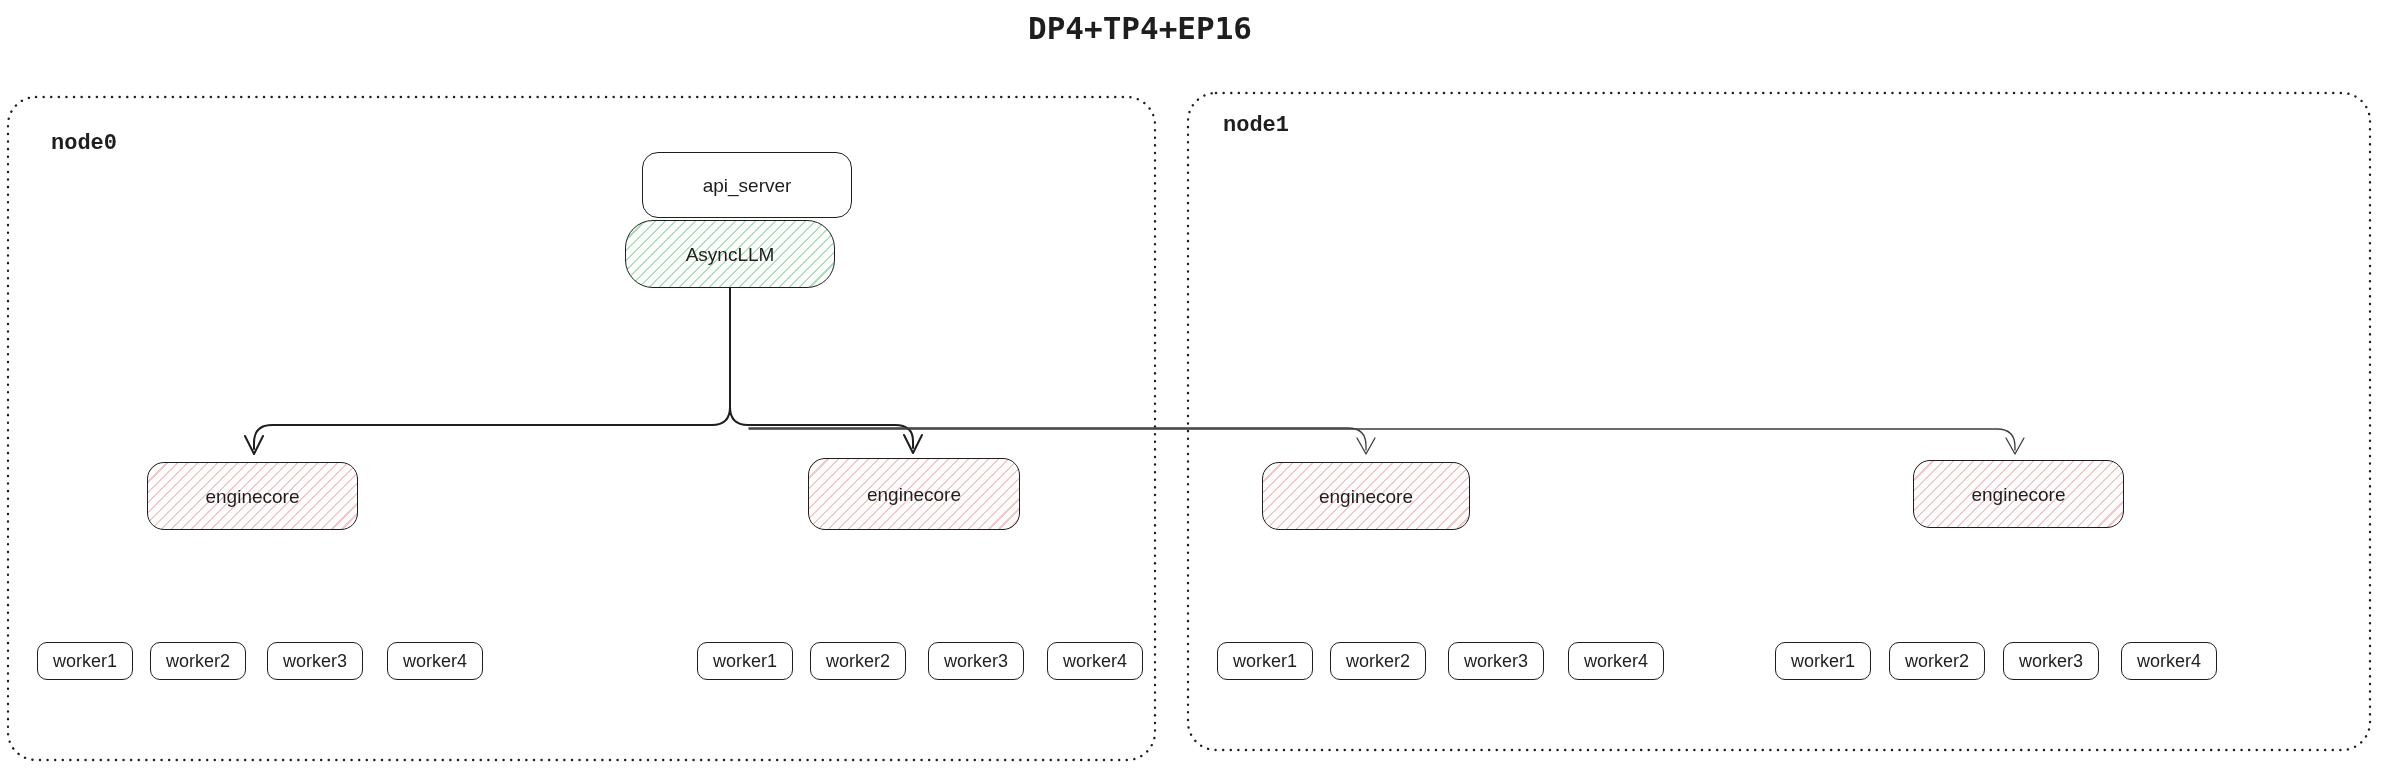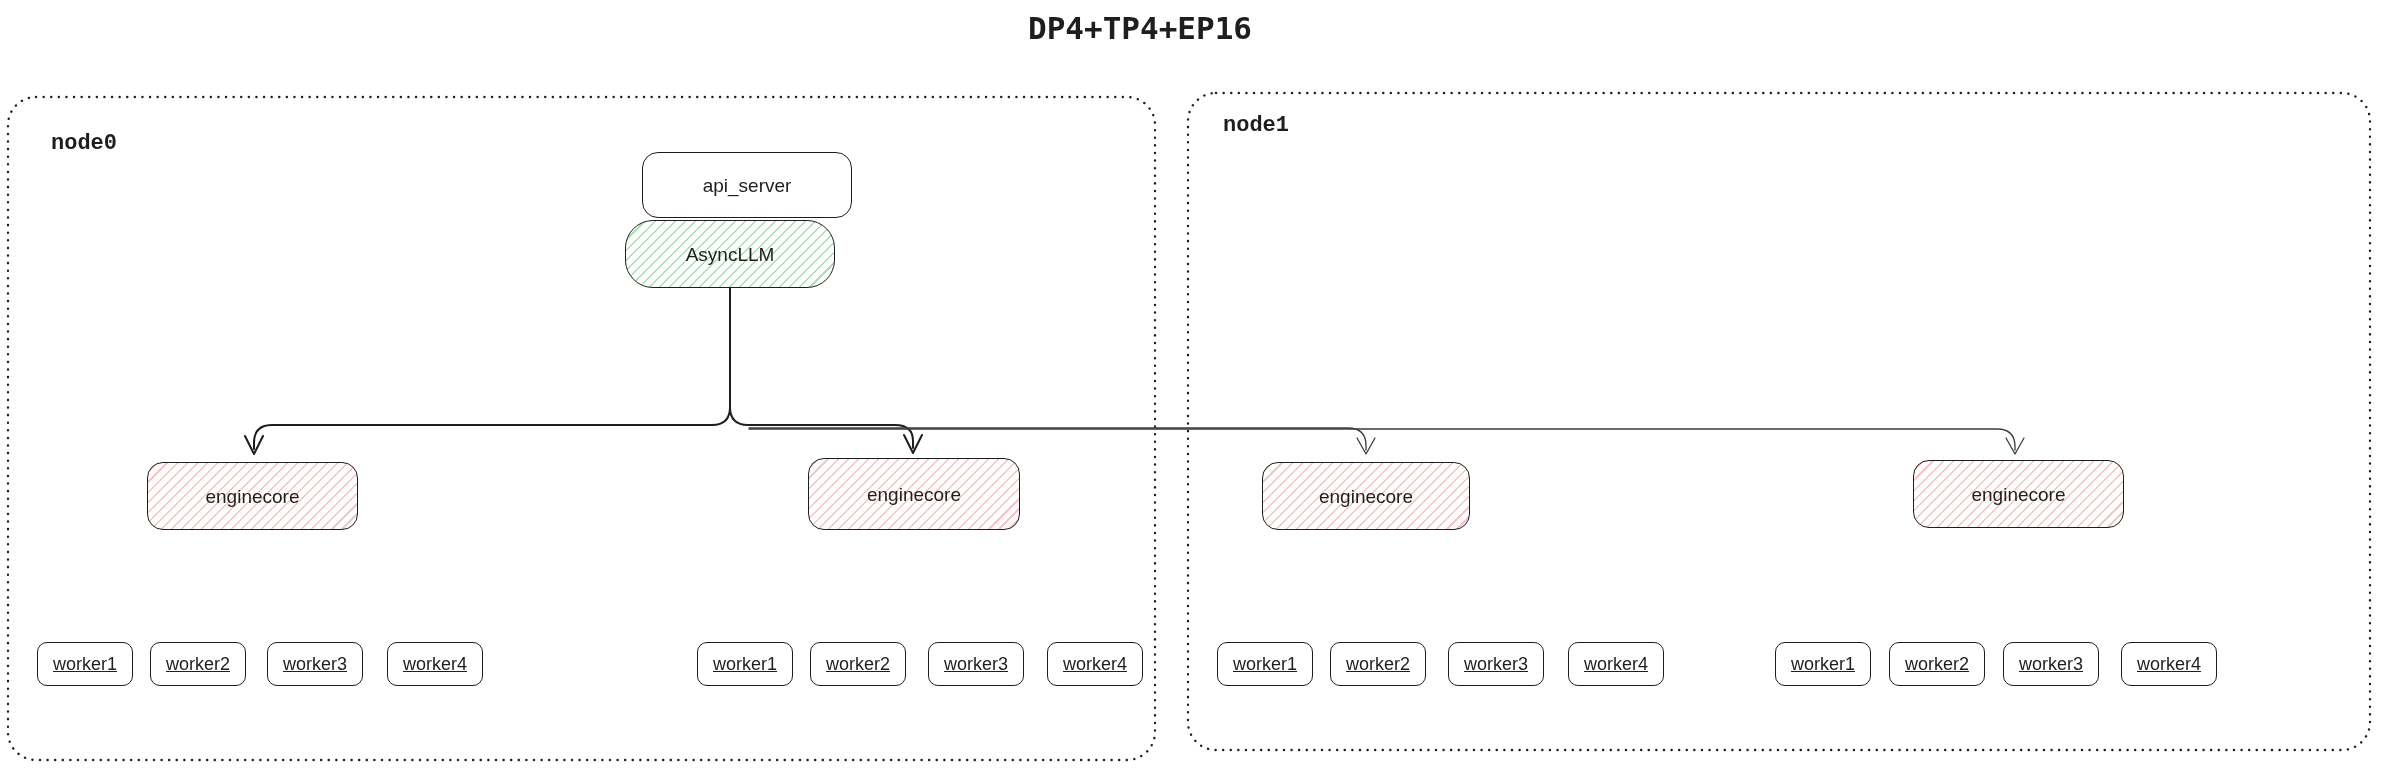--- a/index.html
+++ b/index.html
@@ -28,26 +28,27 @@
     background-image:repeating-linear-gradient(135deg,
       transparent 0px, transparent 5.6px,
       rgba(64,192,87,0.45) 5.6px, rgba(64,192,87,0.45) 7.1px);
     border-radius:28px;
   }
   .hatch-red{
     background-color:#ffffff;
     background-image:repeating-linear-gradient(135deg,
       transparent 0px, transparent 5.6px,
       rgba(224,49,49,0.28) 5.6px, rgba(224,49,49,0.28) 7.1px);
+    border-radius:17px;
   }
   .worker{
-    position:absolute;box-sizing:border-box;top:642px;width:96px;height:44px;
+    position:absolute;box-sizing:border-box;top:642px;width:96px;height:38px;
     background:#ffffff;border:1.7px solid #1e1e1e;border-radius:10px;
     display:flex;align-items:center;justify-content:center;
-    font-size:18px;line-height:1;white-space:nowrap;text-decoration:underline;
+    font-size:18px;line-height:1;white-space:nowrap;
   }
 </style>
 </head>
 <body>
 
 <div class="stage">
 
   <svg class="overlay" viewBox="0 0 2383 773">
 
     <rect x="8" y="97" width="1147" height="663" rx="28" fill="none" stroke-width="2.4" stroke-linecap="round" stroke-dasharray="0.1 7.5" stroke="#1e1e1e"></rect>

